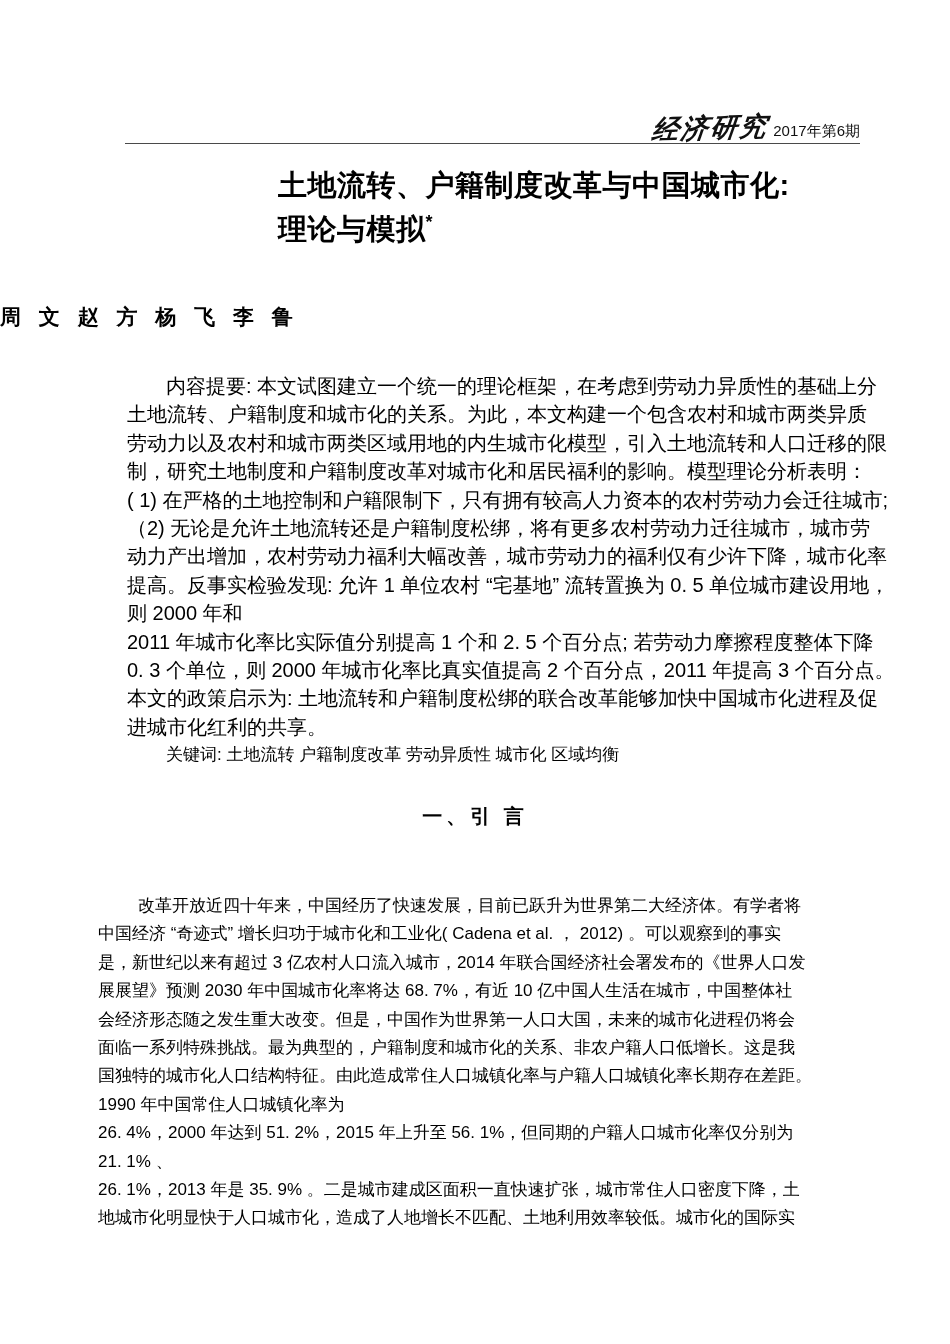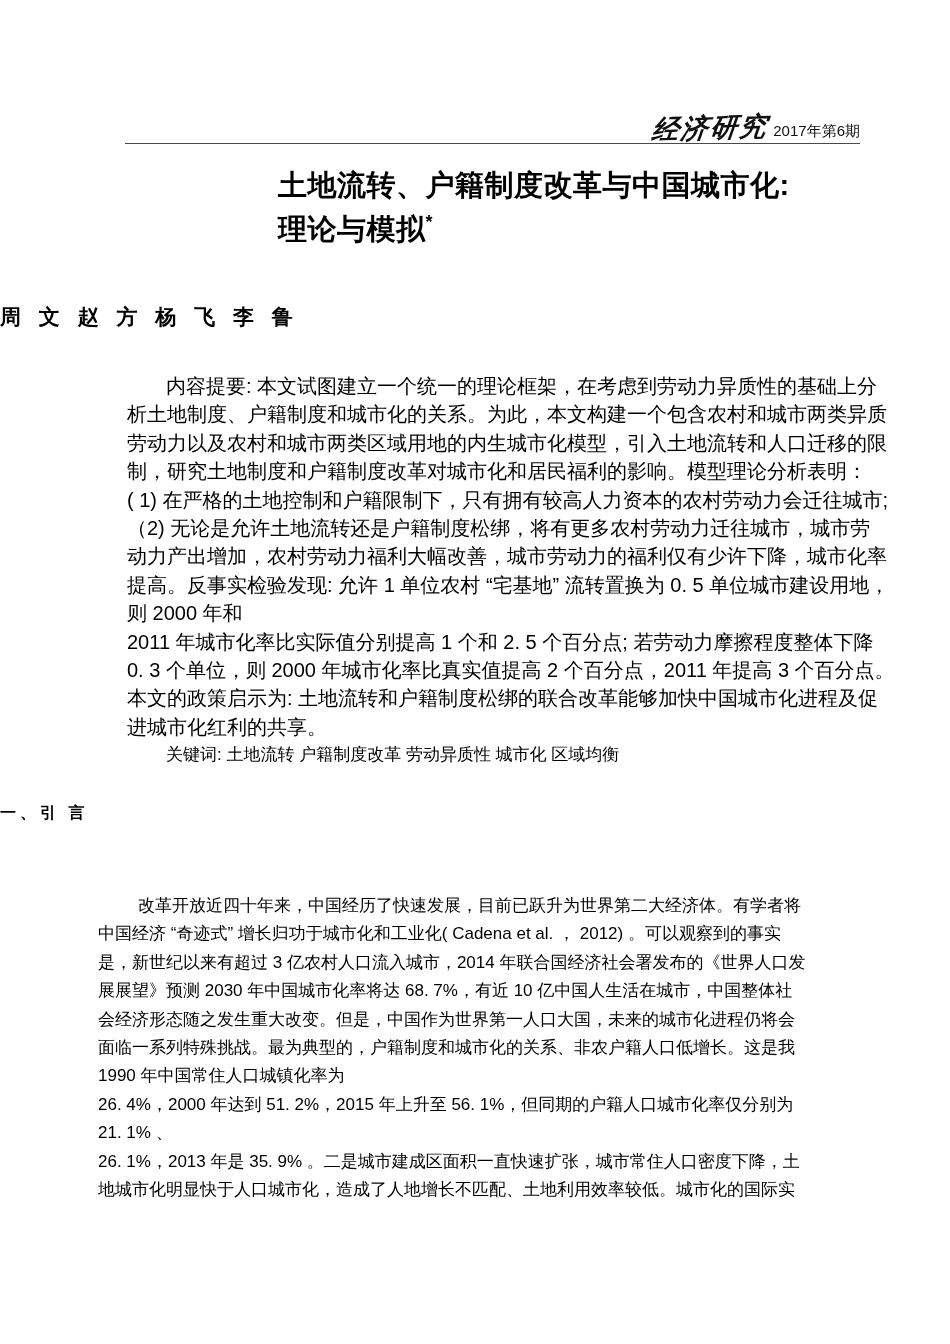--- a/index.html
+++ b/index.html
@@ -116,22 +116,22 @@
     white-space: nowrap;
     text-indent: 39px;
   }
 
   
   .section-head {
     position: absolute;
     top: 803px;
     left: 0;
     width: 950px;
-    text-align: left;
-    font-size: 16px;
+    text-align: center;
+    font-size: 20px;
     font-weight: 700;
     letter-spacing: 4px;
   }
 
   
   .body-text {
     position: absolute;
     top: 892px;
     left: 98px;
     width: 756px;
@@ -158,21 +158,21 @@
 
   <div class="title-block">
     <div class="title-line">土地流转、户籍制度改革与中国城市化:</div>
     <div class="title-line"><span>理论与模拟</span><span class="title-star">*</span></div>
   </div>
 
   <div class="authors">周 文 赵 方 杨 飞 李 鲁</div>
 
   <div class="abstract">
     <div class="abs-line indent">内容提要: 本文试图建立一个统一的理论框架，在考虑到劳动力异质性的基础上分</div>
-    <div class="abs-line">析土地制度、户籍制度和城市化的关系。为此，本文构建一个包含农村和城市两类异质</div>
+    <div class="abs-line">土地流转、户籍制度和城市化的关系。为此，本文构建一个包含农村和城市两类异质</div>
     <div class="abs-line">劳动力以及农村和城市两类区域用地的内生城市化模型，引入土地流转和人口迁移的限</div>
     <div class="abs-line">制，研究土地制度和户籍制度改革对城市化和居民福利的影响。模型理论分析表明：</div>
     <div class="abs-line">( 1) 在严格的土地控制和户籍限制下，只有拥有较高人力资本的农村劳动力会迁往城市;</div>
     <div class="abs-line">（2) 无论是允许土地流转还是户籍制度松绑，将有更多农村劳动力迁往城市，城市劳</div>
     <div class="abs-line">动力产出增加，农村劳动力福利大幅改善，城市劳动力的福利仅有少许下降，城市化率</div>
     <div class="abs-line">提高。反事实检验发现: 允许 1 单位农村 “宅基地” 流转置换为 0. 5 单位城市建设用地，</div>
     <div class="abs-line">则 2000 年和</div>
     <div class="abs-line">2011 年城市化率比实际值分别提高 1 个和 2. 5 个百分点; 若劳动力摩擦程度整体下降</div>
     <div class="abs-line">0. 3 个单位，则 2000 年城市化率比真实值提高 2 个百分点，2011 年提高 3 个百分点。</div>
     <div class="abs-line">本文的政策启示为: 土地流转和户籍制度松绑的联合改革能够加快中国城市化进程及促</div>
@@ -182,20 +182,21 @@
 
   <div class="section-head">一、引 言</div>
 
   <div class="body-text">
     <div class="body-line indent">改革开放近四十年来，中国经历了快速发展，目前已跃升为世界第二大经济体。有学者将</div>
     <div class="body-line">中国经济 “奇迹式” 增长归功于城市化和工业化( Cadena et al. ， 2012) 。可以观察到的事实</div>
     <div class="body-line">是，新世纪以来有超过 3 亿农村人口流入城市，2014 年联合国经济社会署发布的《世界人口发</div>
     <div class="body-line">展展望》预测 2030 年中国城市化率将达 68. 7%，有近 10 亿中国人生活在城市，中国整体社</div>
     <div class="body-line">会经济形态随之发生重大改变。但是，中国作为世界第一人口大国，未来的城市化进程仍将会</div>
     <div class="body-line">面临一系列特殊挑战。最为典型的，户籍制度和城市化的关系、非农户籍人口低增长。这是我</div>
+    <div class="body-line">国独特的城市化人口结构特征。由此造成常住人口城镇化率与户籍人口城镇化率长期存在差距。</div>
     <div class="body-line">1990 年中国常住人口城镇化率为</div>
     <div class="body-line">26. 4%，2000 年达到 51. 2%，2015 年上升至 56. 1%，但同期的户籍人口城市化率仅分别为</div>
     <div class="body-line">21. 1% 、</div>
     <div class="body-line">26. 1%，2013 年是 35. 9% 。二是城市建成区面积一直快速扩张，城市常住人口密度下降，土</div>
     <div class="body-line">地城市化明显快于人口城市化，造成了人地增长不匹配、土地利用效率较低。城市化的国际实</div>
   </div>
 
 </div>
 
 </body></html>

